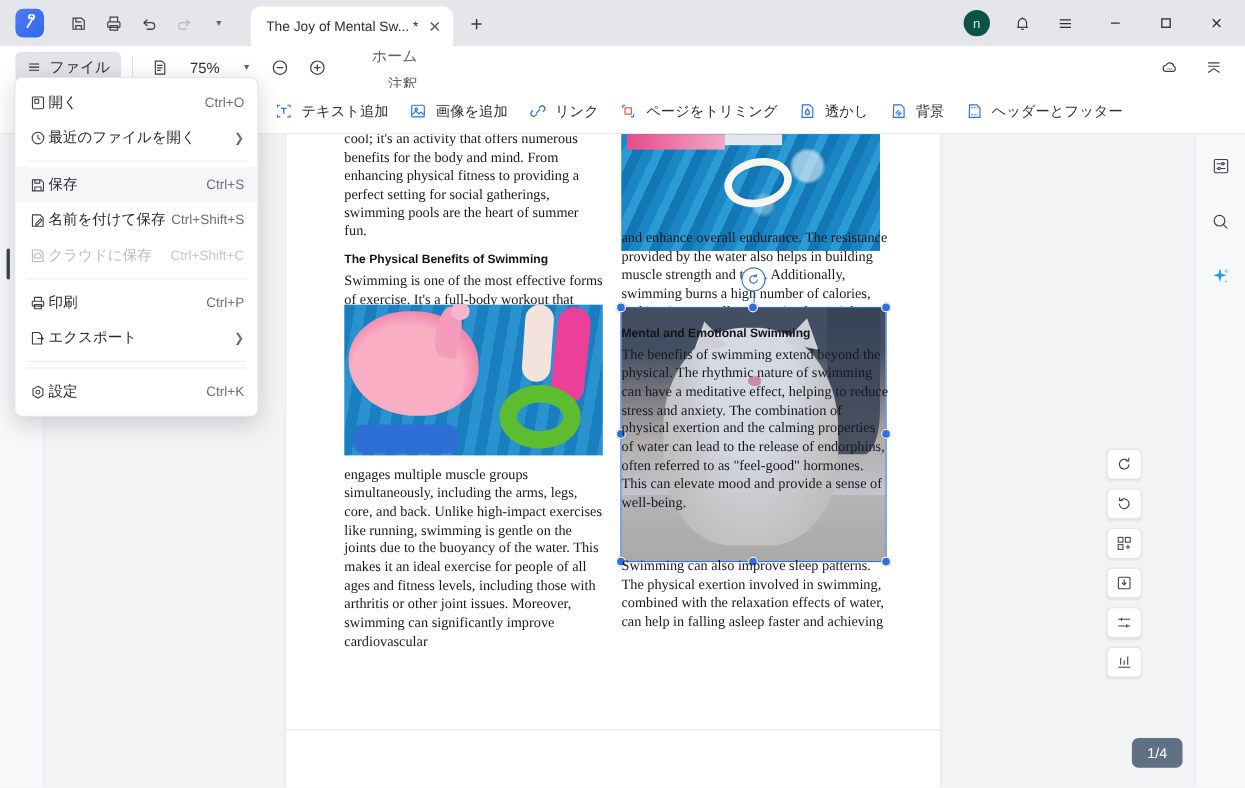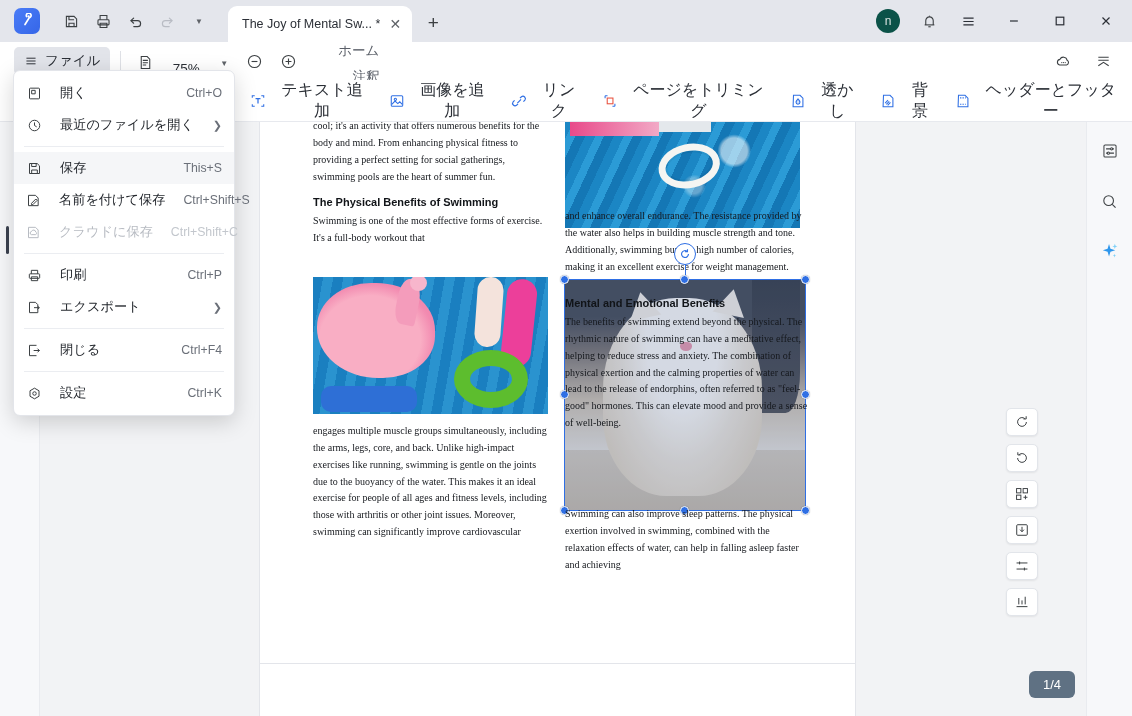--- a/index.html
+++ b/index.html
@@ -67,21 +67,21 @@
   .menurow {
     position: absolute; top: 42px; left: 0; width: 1132px; height: 38px;
     background: #fff; display: flex; align-items: center;
   }
   .filebtn {
     display:flex; align-items:center; gap:7px;
     margin-left: 14px; padding: 5px 10px; border-radius: 5px;
     background: #e2e4ea; color: #2b2f36; font-size: 13.5px;
   }
   .vdiv { width:1px; height:20px; background:#dfe1e6; margin: 0 10px; }
-  .zoomgroup { display:flex; align-items:flex-end; gap: 4px; }
+  .zoomgroup { display:flex; align-items:center; gap: 4px; }
   .pagefit { width:28px; height:28px; display:flex; align-items:center; justify-content:center; color:#3c4043; }
   .zoomval { font-size: 13.5px; color:#2b2f36; width: 46px; text-align:center; }
   .zoomcaret { width: 22px; height: 26px; display:flex; align-items:center; justify-content:center; color:#5f6368; font-size:8px; }
   .zoombtn { width: 30px; height: 30px; display:flex; align-items:center; justify-content:center; color:#3c4043; border-radius:4px; }
   .ribbontabs { display:flex; align-items:flex-end; gap: 8px; margin-left: 26px; height: 38px; flex-direction: column; }
   .rtab {
     font-size: 13.5px; color:#5a5f68; padding: 0 9px; height:38px;
     display:flex; align-items:center; position:relative;
   }
   .rtab.active { color:#ef4444; font-weight:400; }
@@ -90,21 +90,21 @@
     background:#2f6fe4; border-radius:2px;
   }
   .menurow-right { margin-left:auto; display:flex; align-items:center; gap:10px; padding-right:14px; }
 
   
   .ribbon {
     position: absolute; top: 80px; left: 0; width: 1132px; height: 42px;
     background: #fff; display:flex; align-items:center; padding-left: 240px;
     border-bottom: 1px solid #e7e9ee;
   }
-  .ritem { display:flex; align-items:center; gap:7px; padding: 5px 9px; border-radius:5px; color:#2b2f36; font-size:16px;text-align:center; }
+  .ritem { display:flex; align-items:center; gap:7px; padding: 5px 9px; border-radius:5px; color:#2b2f36; font-size:13px; }
   .ritem svg { flex: none; }
 
   
   .workspace {
     position: absolute; top: 122px; left: 0; width: 1132px; height: 594px;
     background: #f2f3f5;
   }
   .leftrail {
     position:absolute; left:0; top:0; width: 40px; height: 594px;
     background: #f7f8fa; border-right: 1px solid #e9ebef;
@@ -126,21 +126,21 @@
     background:#fff; box-shadow: 0 0 0 1px #e3e5ea;
   }
   .page2 {
     position:absolute; left: 220px; top: 542px; width: 595px; height: 120px;
     background:#fff; box-shadow: 0 0 0 1px #e3e5ea;
   }
 
   .col { position:absolute; font-family: "Liberation Serif", serif; color:#15181d; }
   .colL { left: 53px; width: 236px; }
   .colR { left: 305px; width: 244px; }
-  .ptext { font-size: 10px; line-height: 16.85px; text-align: left; }
+  .ptext { font-size: 13px; line-height: 16.85px; text-align: left; }
   .h3 {
     font-family: "Liberation Sans", sans-serif; font-weight: 700;
     font-size: 11px; color:#111418; margin: 11px 0 5px 0;
   }
 
   
   .imgfloat { position:absolute; }
   .pool-img {
     left: 305px; top: -2px; width: 235px; height: 110px;
     background:
@@ -234,21 +234,21 @@
   }
 
   
   .filemenu {
     position:absolute; left: 13px; top: 70px; width: 222px;
     background:#fff; border: 1px solid #e3e5ea; border-radius: 7px;
     box-shadow: 0 6px 22px rgba(0,0,0,.17); padding: 6px 0; z-index: 50;
   }
   .mi {
     display:flex; align-items:center; height: 32px; padding: 0 12px 0 12px;
-    font-size: 13.2px; color:#24282e; gap: 18px;
+    font-size: 13.2px; color:#24282e; gap: 2px; justify-content: flex-end;
   }
   .mi.hl { background:#f5f6f8; }
   .mi.disabled { color:#b7bbc2; }
   .mi .mlabel { flex:1; white-space:nowrap; }
   .mi .mkey { font-size: 12.3px; color:#6b7079; }
   .mi.disabled .mkey { color:#c3c7cd; }
   .mi .micon { width:16px; height:16px; display:flex; align-items:center; justify-content:center; }
   .mi .marrow { color:#6b7079; font-size: 11px; }
   .msep { height:1px; background:#ebedf1; margin: 5px 10px; }
 </style>
@@ -508,21 +508,21 @@
         <div class="handle h-tc"></div>
         <div class="handle h-tr"></div>
         <div class="handle h-ml"></div>
         <div class="handle h-mr"></div>
         <div class="handle h-bl"></div>
         <div class="handle h-bc"></div>
         <div class="handle h-br"></div>
       </div>
 
       <div class="col overtext" style="top:166px;">
-        <h3 class="h3">Mental and Emotional Benefits</h3>
+        <h3 class="h3">Mental and Emotional Swimming</h3>
         <p class="ptext">The benefits of swimming extend beyond the physical. The rhythmic nature of swimming can have a meditative effect, helping to reduce stress and anxiety. The combination of physical exertion and the calming properties of water can lead to the release of endorphins, often referred to as "feel-good" hormones. This can elevate mood and provide a sense of well-being.</p>
       </div>
 
       <div class="col colR" style="top:386px;">
         <p class="ptext">Swimming can also improve sleep patterns. The physical exertion involved in swimming, combined with the relaxation effects of water, can help in falling asleep faster and achieving</p>
       </div>
 
     </div>
 
     <div class="page2"></div>
@@ -625,21 +625,21 @@
 
   <div class="mi hl">
     <span class="micon">
       <svg width="15" height="15" viewBox="0 0 18 18" fill="none" stroke="#3c4043" stroke-width="1.2">
         <path d="M3 3h9.2L15 5.8V15H3z"></path>
           <path d="M5.6 3v3.6h5.4V3"></path>
           <path d="M5.6 15v-4.2h6.8V15"></path>
       </svg>
     </span>
     <span class="mlabel">保存</span>
-    <span class="mkey">This+S</span>
+    <span class="mkey">Ctrl+S</span>
   </div>
 
   <div class="mi">
     <span class="micon">
       <svg width="15" height="15" viewBox="0 0 18 18" fill="none" stroke="#3c4043" stroke-width="1.2">
         <path d="M3 2.8h8.4L14.6 6v9.2H3z"></path>
           <path d="M6.6 12.4l5.2-5.2 1.6 1.6-5.2 5.2H6.6z"></path>
       </svg>
     </span>
     <span class="mlabel">名前を付けて保存</span>
@@ -677,30 +677,20 @@
         <path d="M3 2.8h7.2L13 5.6v9.6H3z"></path>
           <path d="M8.4 9.2h6.4M12.6 7.2l2.2 2-2.2 2"></path>
       </svg>
     </span>
     <span class="mlabel">エクスポート</span>
     <span class="marrow">❯</span>
   </div>
 
   <div class="msep"></div>
 
-  <div class="mi">
-    <span class="micon">
-      <svg width="15" height="15" viewBox="0 0 18 18" fill="none" stroke="#3c4043" stroke-width="1.2">
-        <path d="M11.4 2.8H3v12.4h8.4"></path>
-          <path d="M8 9h7M12.6 6.8 14.8 9l-2.2 2.2"></path>
-      </svg>
-    </span>
-    <span class="mlabel">閉じる</span>
-    <span class="mkey">Ctrl+F4</span>
-  </div>
 
 
   <div class="msep"></div>
 
   <div class="mi">
     <span class="micon">
       <svg width="15" height="15" viewBox="0 0 18 18" fill="none" stroke="#3c4043" stroke-width="1.2">
         <path d="M9 2.6l5.4 3.1v6.6L9 15.4 3.6 12.3V5.7z"></path>
           <circle cx="9" cy="9" r="2.1"></circle>
       </svg>

